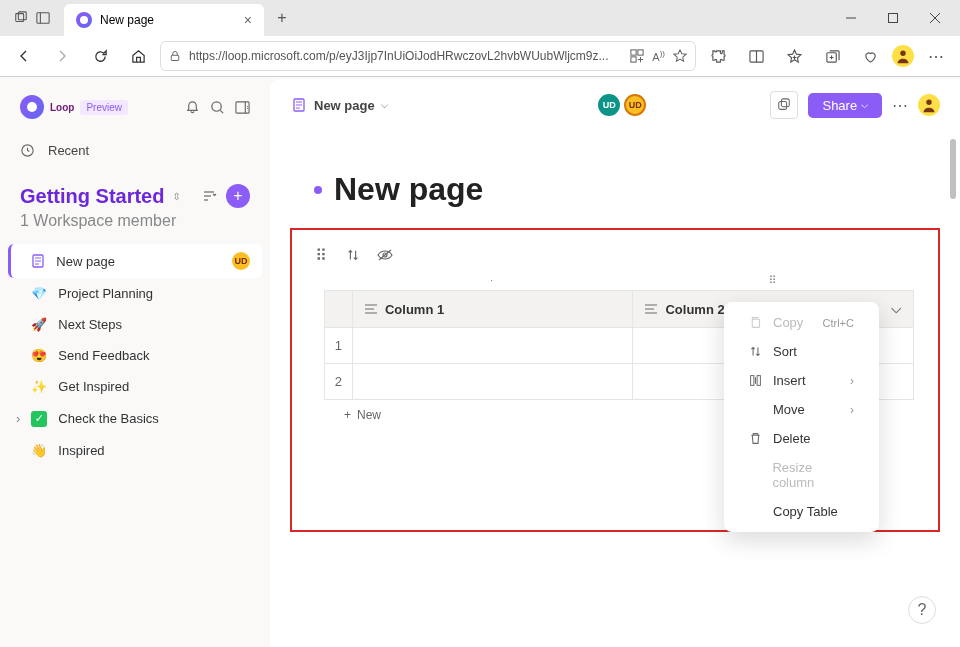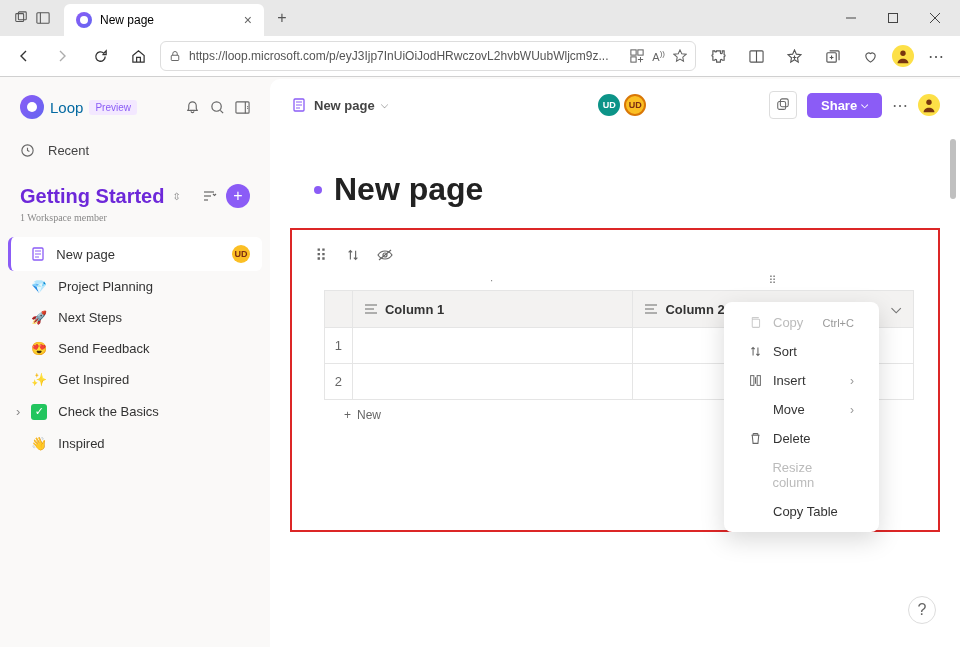--- a/index.html
+++ b/index.html
@@ -23,52 +23,52 @@
 .url-bar .lock { color: #666; }
 .url-text { flex: 1; white-space: nowrap; overflow: hidden; text-overflow: ellipsis; }
 
 
 .app { display: flex; height: calc(647px - 76px); background: #faf9f8; }
 
 .sidebar { width: 270px; background: #faf9f8; display: flex; flex-direction: column; padding: 12px 0; }
 .sidebar-header { display: flex; align-items: center; padding: 6px 20px 10px; gap: 6px; }
 .loop-logo { width: 24px; height: 24px; border-radius: 50%; background: linear-gradient(135deg, #8b5cf6, #6366f1); position: relative; }
 .loop-logo::before { content: ""; position: absolute; width: 10px; height: 10px; background: #fff; border-radius: 50%; top: 7px; left: 7px; }
-.loop-name { font-weight: 400; font-size: 15px; color: #0369a1; }
+.loop-name { font-weight: 700; font-size: 10px; color: #701a75; }
 .preview-badge { font-size: 10px; color: #8b5cf6; background: #f3e8ff; padding: 2px 6px; border-radius: 3px; }
 .sidebar-header-actions { margin-left: auto; display: flex; gap: 10px; color: #666; }
 
 .sidebar-section { padding: 6px 20px; }
 .sidebar-link { display: flex; align-items: flex-end; gap: 12px; padding: 8px 0; color: #444; font-size: 13px; }
 .sidebar-link .icon { width: 16px; color: #666; }
 
 .workspace-header { display: flex; align-items: center; padding: 12px 20px 4px; gap: 8px; }
 .workspace-title { font-weight: 700; font-size: 20px; color: #6d28d9; }
-.workspace-meta { font-size: 10px; color: #888; padding: 0 20px 8px; font-family: Liberation Serif, serif; }
+.workspace-meta { font-size: 16px; color: #888; padding: 0 20px 8px; }
 .workspace-actions { margin-left: auto; display: flex; gap: 8px; align-items: center; }
 .add-btn { width: 24px; height: 24px; border-radius: 50%; background: #8b5cf6; color: #fff; display: flex; align-items: center; justify-content: center; font-size: 16px; }
 
 .page-list { padding: 6px 8px; }
 .page-item { display: flex; align-items: center; gap: 10px; padding: 8px 12px; border-radius: 6px; font-size: 13px; color: #333; }
 .page-item.active { background: #fff; border-left: 3px solid #8b5cf6; padding-left: 9px; }
 .page-item .emoji { width: 18px; text-align: center; font-size: 13px; }
 .page-item .badge { margin-left: auto; width: 18px; height: 18px; border-radius: 50%; background: #fbbf24; color: #7c2d12; font-size: 9px; font-weight: 700; display: flex; align-items: center; justify-content: center; }
 .page-item .chevron { color: #888; margin-left: -4px; }
 .page-icon { width: 16px; height: 16px; display: inline-flex; align-items: center; justify-content: center; }
 
 
 .content { flex: 1; background: #fff; border-radius: 10px 0 0 0; margin-top: 2px; display: flex; flex-direction: column; position: relative; }
 .content-header { display: flex; align-items: center; padding: 12px 20px; gap: 10px; }
 .breadcrumb { display: flex; align-items: center; gap: 6px; font-size: 13px; color: #444; }
 .bc-icon { width: 18px; height: 18px; display: inline-flex; align-items: center; justify-content: center; }
 .content-header-right { margin-left: auto; display: flex; align-items: center; gap: 10px; }
 .avatar-circle { width: 22px; height: 22px; border-radius: 50%; display: flex; align-items: center; justify-content: center; font-size: 9px; font-weight: 700; }
 .avatar-teal { background: #0d9488; color: #fff; border: 2px solid #0d9488; }
 .avatar-amber { background: #fbbf24; color: #7c2d12; border: 2px solid #d97706; }
-.share-btn { background: #8b5cf6; color: #fff; padding: 5px 14px; border-radius: 5px; font-size: 13px; font-weight: 700; display: flex; align-items: center; gap: 4px; }
+.share-btn { background: #8b5cf6; color: #fff; padding: 5px 14px; border-radius: 5px; font-size: 13px; font-weight: 400; display: flex; align-items: center; gap: 4px; }
 .component-icon-btn { width: 28px; height: 28px; border: 1px solid #ddd; border-radius: 4px; display: flex; align-items: center; justify-content: center; color: #666; }
 
 .page-body { padding: 20px 44px; position: relative;}
 .page-title-row { display: flex; align-items: center; gap: 12px; padding: 20px 0; }
 .title-bullet { width: 8px; height: 8px; background: #8b5cf6; border-radius: 50%; }
 .page-title { font-size: 32px; font-weight: 700; color: #222; }
 
 .highlight-box { border: 2px solid #dc2626; padding: 16px 12px 100px; margin: 0 -24px; position: relative;}
 
 .table-toolbar { display: flex; gap: 14px; align-items: center; padding: 0 8px 10px; color: #666; }

